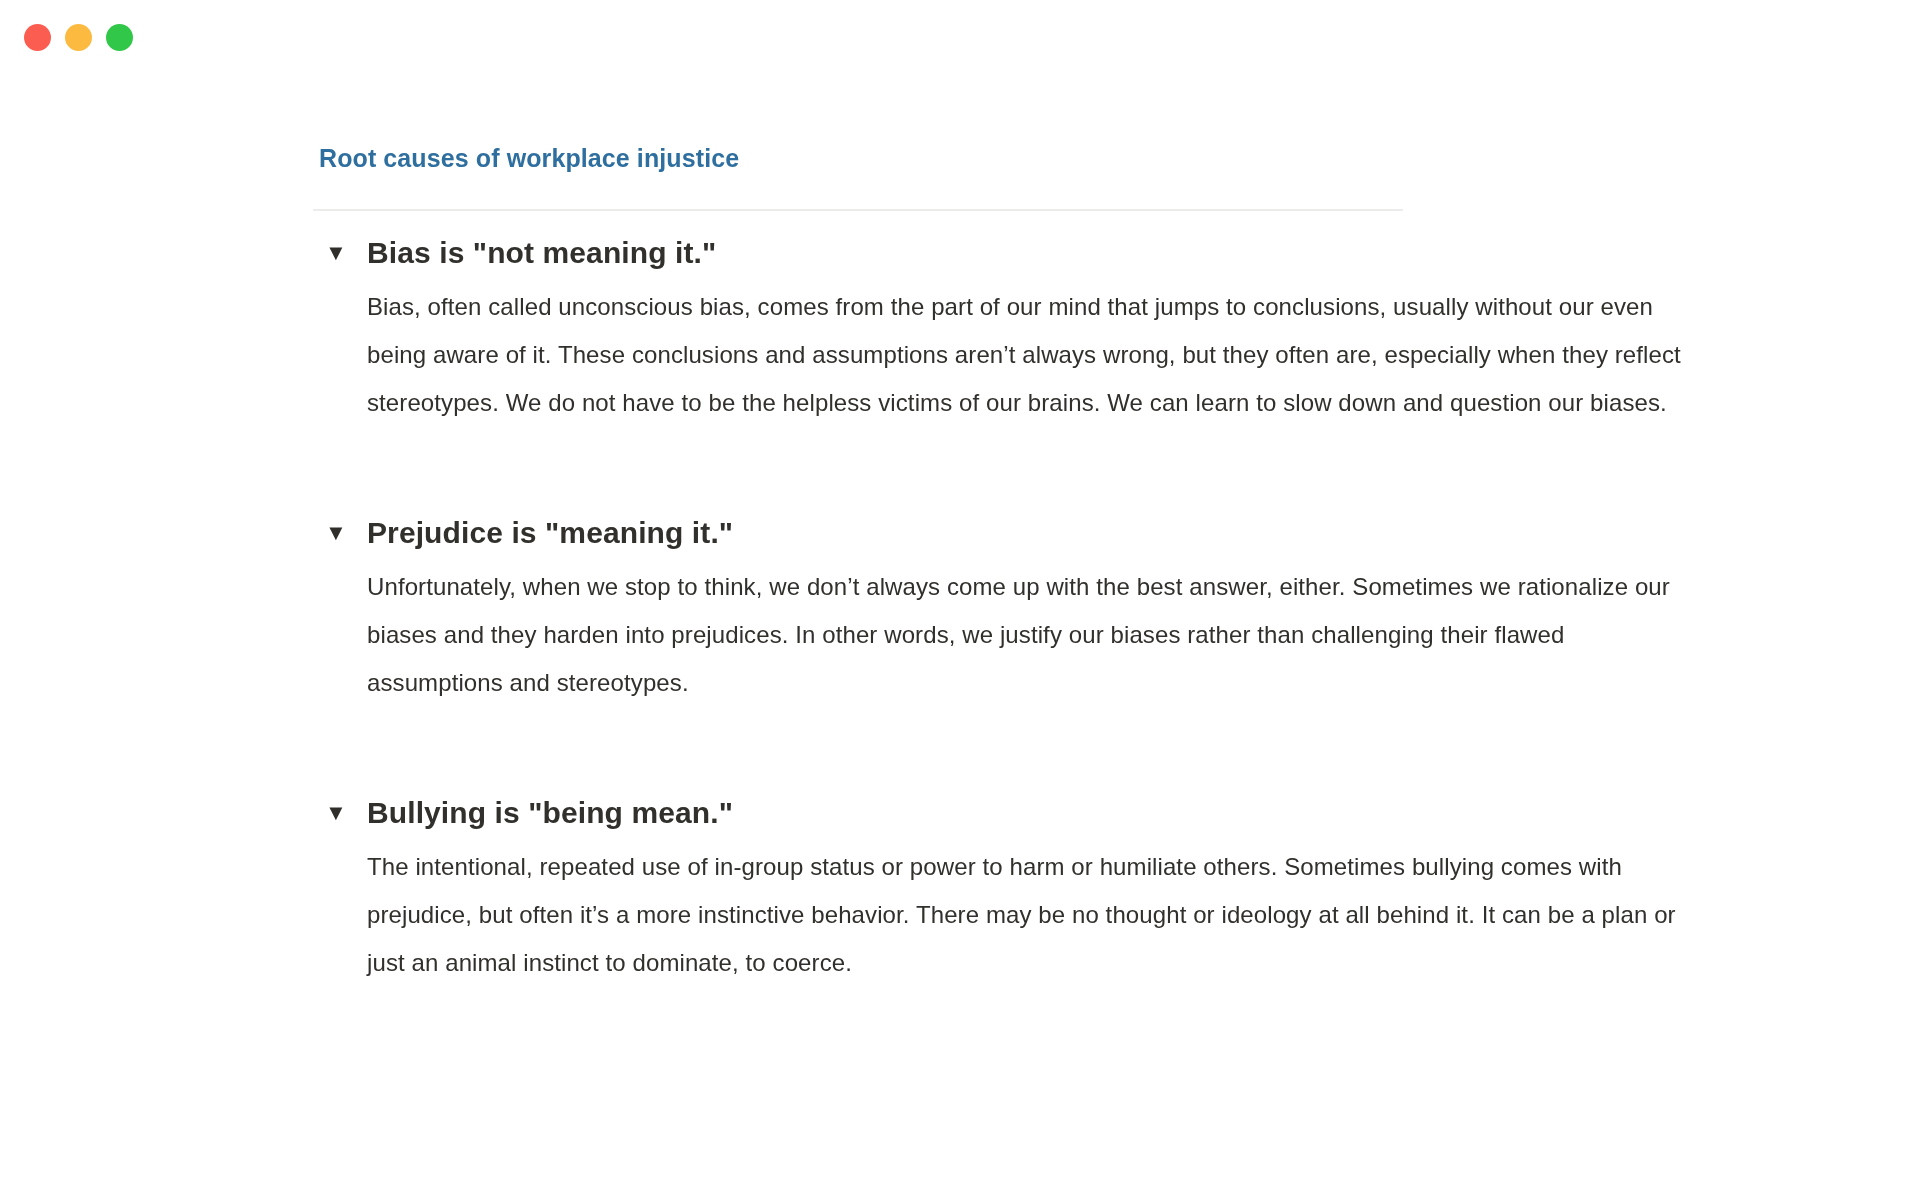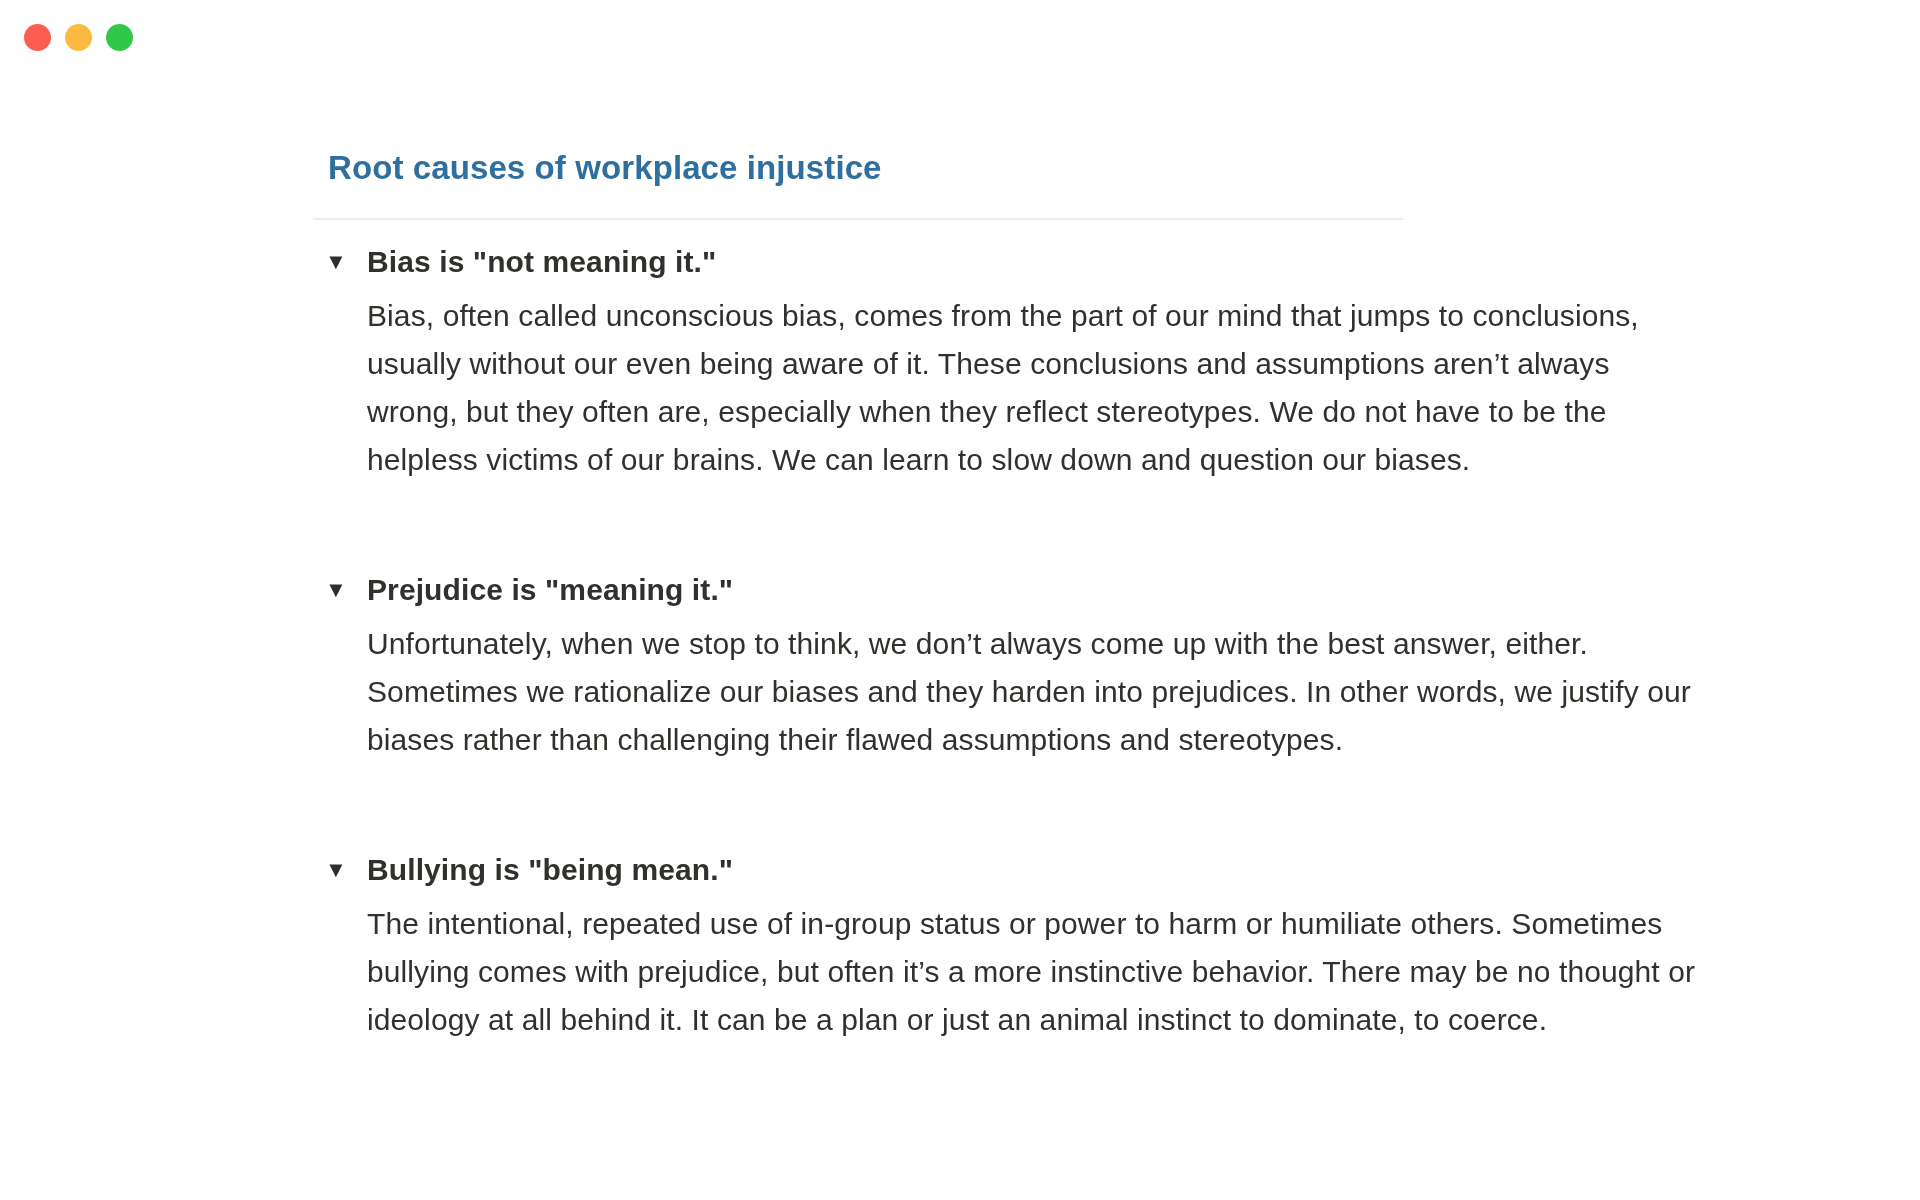--- a/index.html
+++ b/index.html
@@ -26,25 +26,25 @@
     border-radius: 50%;
   }
   
   .content {
     position: absolute;
     left: 313px;
     top: 132px;
     width: 1390px;
   }
   .page-title {
-    font-size: 33px;
+    font-size: 25px;
     line-height: 41px;
     font-weight: 600;
     letter-spacing: 0.1px;
-    margin: 15px;
+    margin: 6px;
   }
   .divider {
     width: 1090px;
     height: 2px;
     background: #ececeb;
     margin: 30px 0 20px 0;
   }
   .toggle-section {
     margin-bottom: 84px;
   }
@@ -76,21 +76,21 @@
   }
   .toggle-heading {
     font-size: 30px;
     font-weight: 700;
     letter-spacing: 0.1px;
     color: #32302c;
   }
   .toggle-body {
     margin: 8px 0 0 54px;
     width: 1336px;
-    font-size: 30px;
+    font-size: 24px;
     line-height: 48px;
     letter-spacing: 0.1px;
     color: #32302c;
   }
 </style>
 </head>
 <body>
 
 <div class="traffic-lights">
   <div class="traffic-light" style="background-color: rgb(251, 93, 81);"></div>

